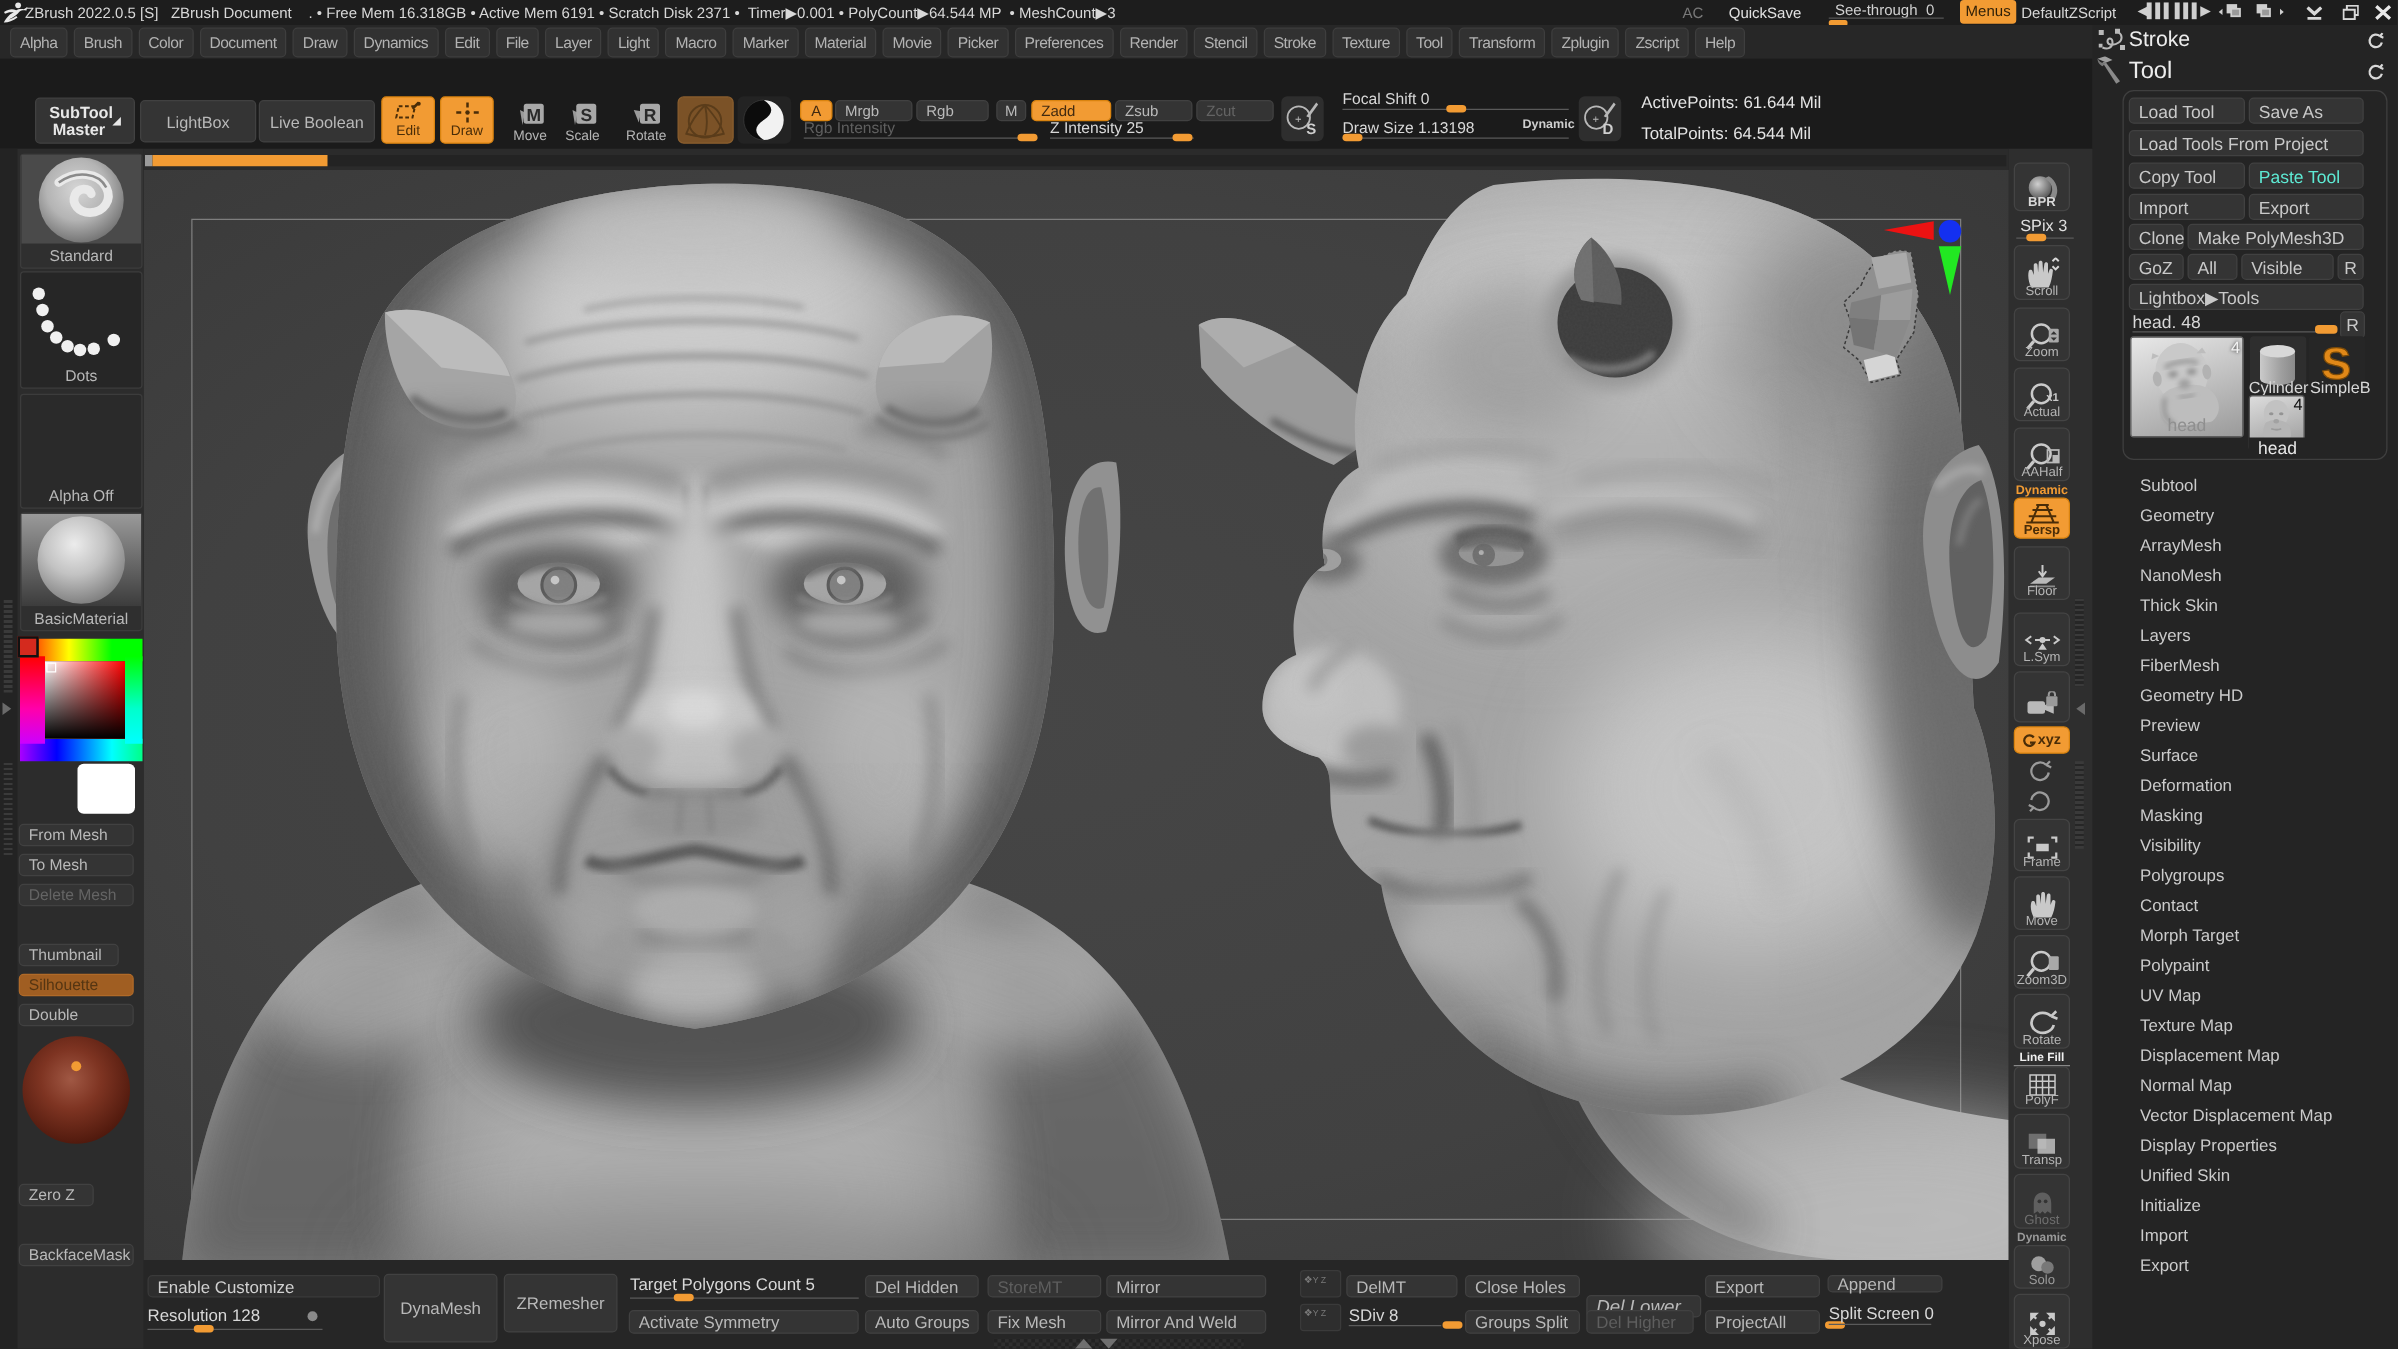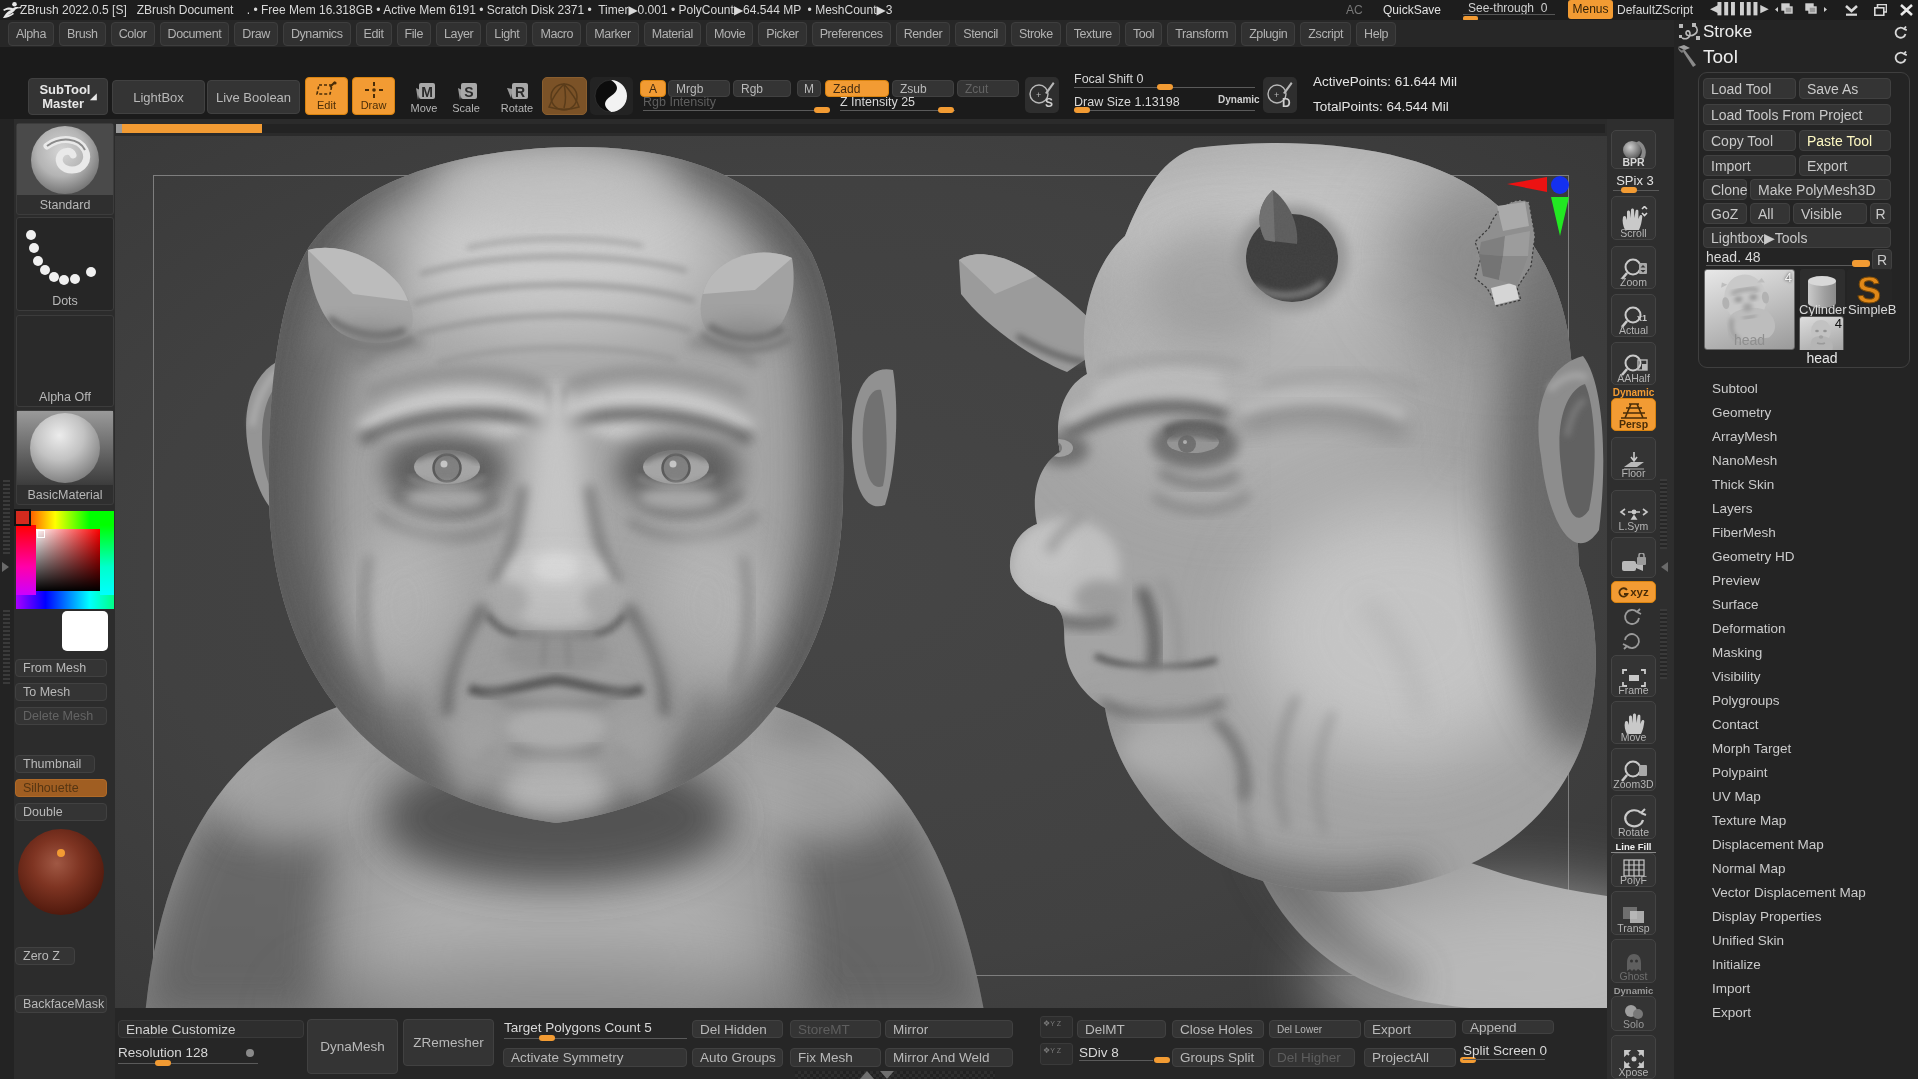--- a/index.html
+++ b/index.html
@@ -594,21 +594,21 @@
     <div class="btn" style="left:770px;top:12px;width:128px;height:18px;font-size:13.5px;">Mirror</div>
     <div class="btn" style="left:770px;top:40px;width:128px;height:19px;font-size:13.5px;">Mirror And Weld</div>
     <div class="abs" style="left:925px;top:8px;width:33px;height:22px;background:#2e2e2e;border:1px solid #3a3a3a;border-radius:3px;color:#7a7a7a;font-size:8px;padding:2px;">❖<span style="font-size:7px;">Y Z</span></div>
     <div class="abs" style="left:925px;top:35px;width:33px;height:22px;background:#2e2e2e;border:1px solid #3a3a3a;border-radius:3px;color:#7a7a7a;font-size:8px;padding:2px;">❖<span style="font-size:7px;">Y Z</span></div>
     <div class="btn" style="left:962px;top:12px;width:89px;height:18px;font-size:13.5px;">DelMT</div>
     <span class="abs" style="left:964px;top:37px;color:#d8d8d8;font-size:13.5px;">SDiv 8</span>
     <div class="sl" style="left:964px;top:52px;width:74px;"></div>
     <div class="pill" style="left:1039px;top:49px;"></div>
     <div class="btn" style="left:1057px;top:12px;width:92px;height:18px;font-size:13.5px;">Close Holes</div>
     <div class="btn" style="left:1057px;top:40px;width:92px;height:19px;font-size:13.5px;">Groups Split</div>
-    <div class="btn" style="left:1154px;top:12px;width:92px;height:18px;font-size:10px;">Del Lower</div>
+    <div class="btn" style="left:1154px;top:28px;width:92px;height:18px;font-size:15px;font-style:italic;">Del Lower</div>
     <div class="btn" style="left:1154px;top:40px;width:86px;height:19px;font-size:13.5px;color:#5e5e5e;">Del Higher</div>
     <div class="btn" style="left:1249px;top:12px;width:92px;height:18px;font-size:13.5px;">Export</div>
     <div class="btn" style="left:1249px;top:40px;width:92px;height:19px;font-size:13.5px;">ProjectAll</div>
     <div class="btn" style="left:1347px;top:12px;width:92px;height:14px;font-size:13.5px;">Append</div>
     <div class="pill" style="left:1345px;top:49px;"></div>
     <span class="abs" style="left:1348px;top:35px;color:#d8d8d8;font-size:13.5px;">Split Screen 0</span>
     <div class="sl" style="left:1348px;top:51px;width:82px;"></div>
     <div class="abs" style="left:680px;top:63px;width:200px;height:8px;background:repeating-conic-gradient(#2e2e2e 0 25%,#222 0 50%) 0 0/6px 6px;"></div>
     <div class="abs" style="left:745px;top:63px;width:0;height:0;border-left:7px solid transparent;border-right:7px solid transparent;border-bottom:8px solid #6f6f6f;"></div>
     <div class="abs" style="left:765px;top:63px;width:0;height:0;border-left:7px solid transparent;border-right:7px solid transparent;border-top:8px solid #6f6f6f;"></div>
@@ -818,21 +818,21 @@
     </svg>
     <span class="abs" style="left:29px;top:26px;color:#ececec;font-size:19px;">Tool</span>
     <svg class="abs" style="left:219px;top:31px;" width="14" height="14" viewBox="0 0 14 14">
         <path d="M11,3 A5,5 0 1 0 12.5,8 M11,3 l2,-2.5 M11,3 l2.8,1.2" stroke="#d8d8d8" stroke-width="1.8" fill="none"></path>
       </svg>
     <div class="abs" style="left:24px;top:52px;width:212px;height:296px;border:1px solid #3f3f3f;border-radius:9px;"></div>
     <div class="btn" style="left:29px;top:58px;width:93px;height:21px;font-size:14px;color:#c9c9c9;">Load Tool</div>
     <div class="btn" style="left:125px;top:58px;width:92px;height:21px;font-size:14px;color:#c9c9c9;">Save As</div>
     <div class="btn" style="left:29px;top:84px;width:188px;height:21px;font-size:14px;color:#c9c9c9;">Load Tools From Project</div>
     <div class="btn" style="left:29px;top:110px;width:93px;height:21px;font-size:14px;color:#c9c9c9;">Copy Tool</div>
-    <div class="btn" style="left:125px;top:110px;width:92px;height:21px;font-size:14px;color:#fef9c3;">Paste Tool</div>
+    <div class="btn" style="left:125px;top:110px;width:92px;height:21px;font-size:14px;color:#5eead4;">Paste Tool</div>
     <div class="btn" style="left:29px;top:135px;width:93px;height:21px;font-size:14px;color:#c9c9c9;">Import</div>
     <div class="btn" style="left:125px;top:135px;width:92px;height:21px;font-size:14px;color:#c9c9c9;">Export</div>
     <div class="btn" style="left:29px;top:159px;width:44px;height:21px;font-size:14px;color:#c9c9c9;">Clone</div>
     <div class="btn" style="left:76px;top:159px;width:141px;height:21px;font-size:14px;color:#c9c9c9;">Make PolyMesh3D</div>
     <div class="btn" style="left:29px;top:183px;width:44px;height:21px;font-size:14px;color:#c9c9c9;">GoZ</div>
     <div class="btn" style="left:76px;top:183px;width:40px;height:21px;font-size:14px;color:#c9c9c9;">All</div>
     <div class="btn" style="left:119px;top:183px;width:74px;height:21px;font-size:14px;color:#c9c9c9;">Visible</div>
     <div class="btn btnc" style="left:196px;top:183px;width:21px;height:21px;font-size:14px;color:#c9c9c9;">R</div>
     <div class="btn" style="left:29px;top:207px;width:188px;height:21px;font-size:14px;color:#c9c9c9;">Lightbox▶Tools</div>
     <span class="abs" style="left:32px;top:229px;color:#d8d8d8;font-size:14px;">head. 48</span>

